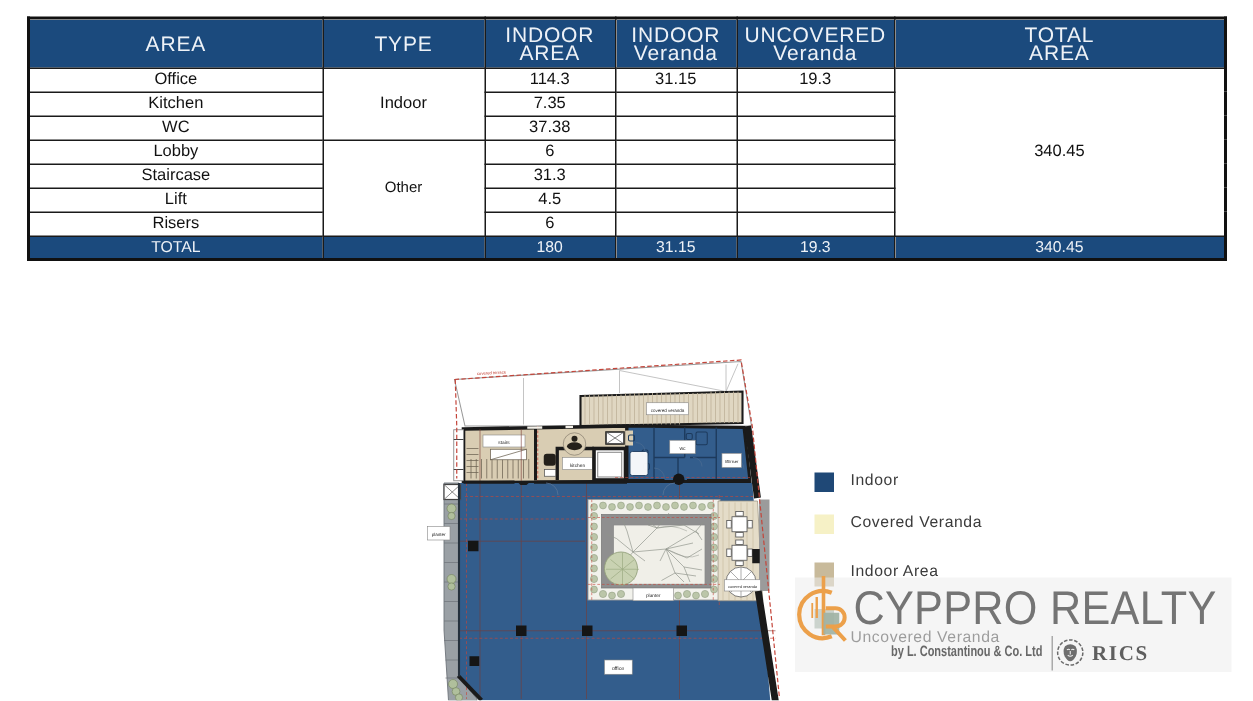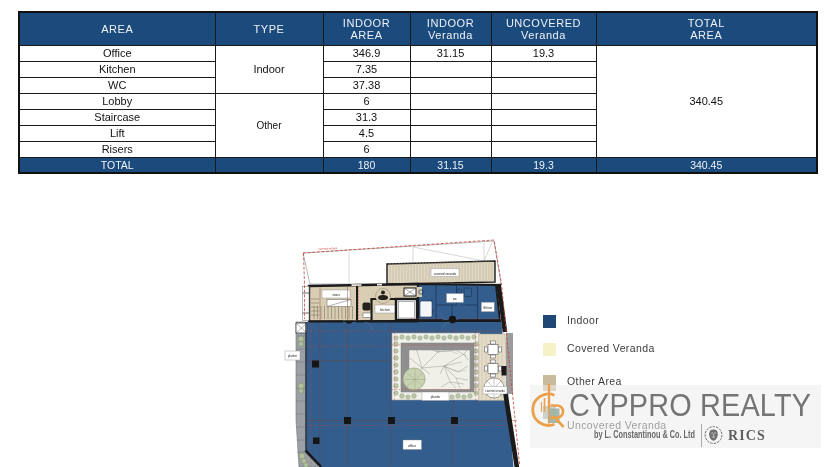--- a/index.html
+++ b/index.html
@@ -3,21 +3,21 @@
 <meta charset="utf-8">
 <style>
   html,body{margin:0;padding:0;background:#fff;}
   body{width:835px;height:467px;position:relative;overflow:hidden;
        font-family:"Liberation Sans", sans-serif;}
   table{border-collapse:collapse;table-layout:fixed;position:absolute;
         left:18px;top:11px;width:798px;}
   td,th{border:1.5px solid #1a1a1a;padding:0;text-align:center;
         font-weight:normal;overflow:hidden;white-space:nowrap;}
   table{border:2px solid #111;}
-  .hd{background:#1b4a7d;color:#eef2f7;font-size:11px;letter-spacing:.55px;}
+  .hd{background:#1b4a7d;color:#eef2f7;font-size:14px;letter-spacing:.55px;}
   .hd div{line-height:12px;}
   tr.r td{height:15px;font-size:11px;color:#111;line-height:13px;}
   tr.tot td{background:#1b4a7d;color:#eef2f7;font-size:10.5px;height:14px;}
   .abs{position:absolute;}
 </style>
 </head>
 <body>
 
 <table>
   <colgroup>
@@ -47,21 +47,21 @@
         </td>
     <td>
           <div>TOTAL</div>
           <div>AREA</div>
         </td>
   </tr>
 
   <tr class="r">
         <td>Office</td>
         <td rowspan="3" style="font-size:11px">Indoor</td>
-        <td>346.9</td>
+        <td>114.3</td>
         <td>31.15</td>
         <td>19.3</td>
         <td rowspan="7" style="font-size:11px">340.45</td>
       </tr>
 
   <tr class="r">
         <td>Kitchen</td>
         <td>7.35</td>
         <td></td>
         <td></td>
@@ -464,21 +464,21 @@
 <div class="abs" style="left:543px;top:314.5px;width:13px;height:13px;background:#1f4876"></div>
 
 <div class="abs" style="left:567px;top:314px;font-size:10.5px;color:#3b3b3b;letter-spacing:.4px">Indoor</div>
 
 <div class="abs" style="left:543px;top:342.5px;width:13px;height:13px;background:#f6f1c6"></div>
 
 <div class="abs" style="left:567px;top:342px;font-size:10.5px;color:#3b3b3b;letter-spacing:.4px">Covered Veranda</div>
 
 <div class="abs" style="left:543px;top:375px;width:13px;height:16px;background:#c8ba9b"></div>
 
-<div class="abs" style="left:567px;top:374.5px;font-size:10.5px;color:#3b3b3b;letter-spacing:.4px">Other Area</div>
+<div class="abs" style="left:567px;top:374.5px;font-size:10.5px;color:#3b3b3b;letter-spacing:.4px">Indoor Area</div>
 
 <div class="abs" style="left:543px;top:406px;width:13px;height:13px;background:#a3b3a6"></div>
 
 <div class="abs" style="left:567px;top:419px;font-size:10.5px;color:#3b3b3b;letter-spacing:.4px">Uncovered Veranda</div>
 
 <div class="abs" style="left:530px;top:384.5px;width:291px;height:63px;background:rgba(236,236,236,0.55)"></div>
 
 <svg class="abs" style="left:528px;top:382px" width="46" height="48" viewBox="0 0 46 48">
   <g fill="none">
     <path d="M 26.5,13.2 A 15.7,15.7 0 1 0 26.5,42.2" stroke="#eca04a" stroke-width="2.8"></path>

